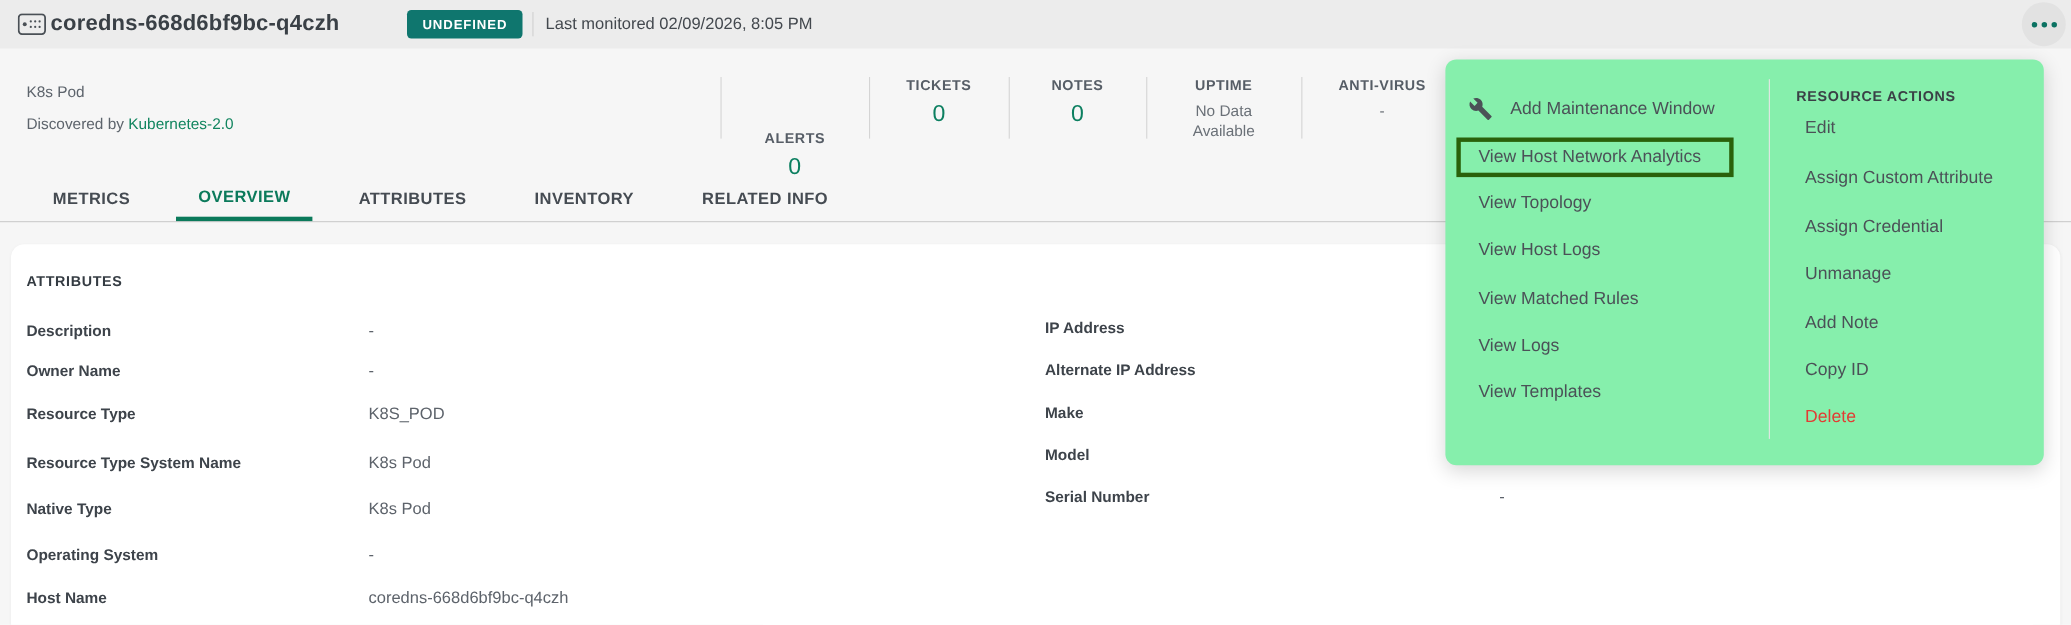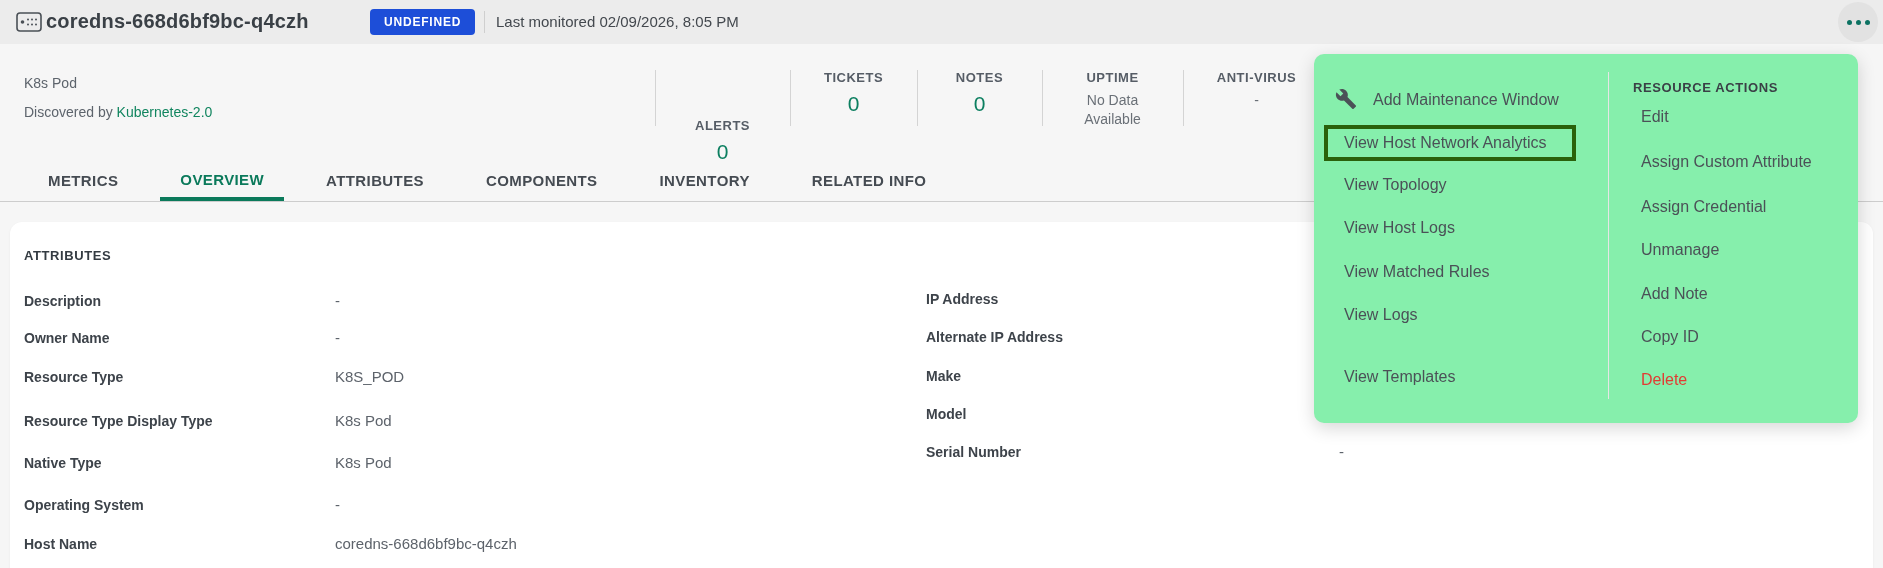--- a/index.html
+++ b/index.html
@@ -16,21 +16,21 @@
     position:absolute; left:0; top:0; width:1883px; height:44px;
     background:#ececec;
   }
   .device-icon { position:absolute; left:16px; top:12px; }
   .page-title {
     position:absolute; left:46px; top:10px;
     font-size:20px; font-weight:bold; color:#3a4046; letter-spacing:.2px;
   }
   .status-badge {
     position:absolute; left:370px; top:9px; height:26px;
-    background:#1d4ed8; color:#ffffff; border-radius:4px;
+    background:#0f766e; color:#ffffff; border-radius:4px;
     font-size:12px; font-weight:bold; letter-spacing:.8px;
     line-height:26px; padding:0 14px;text-align:center;
   }
   .badge-divider { position:absolute; left:484px; top:11px; width:1px; height:22px; background:#cfcfcf; }
   .last-monitored { position:absolute; left:496px; top:13px; font-size:15px; color:#43484e; }
   .more-actions-button {
     position:absolute; left:1838px; top:2px; width:40px; height:40px;
     border-radius:50%; background:#e2e2e2; cursor:pointer;
     display:flex; align-items:center; justify-content:center; gap:4px;
   }
@@ -71,35 +71,35 @@
     position:absolute; left:10px; top:222px; width:1863px; height:380px;
     background:#ffffff; border-radius:12px; box-shadow:0 1px 3px rgba(0,0,0,.05);
   }
   .attrs-title {
     position:absolute; left:14px; top:26px;
     font-size:13px; font-weight:bold; color:#343b42; letter-spacing:.6px;
   }
   .arow { position:absolute; height:20px; font-size:15px; color:#5d636b; white-space:nowrap; }
   .arow .lab { display:inline-block; font-size:14px; font-weight:bold; color:#3d434a; }
   .arow.l { left:14px; } .arow.l .lab { width:311px; }
-  .arow.r { left:916px; } .arow.r .lab { width:413px; }
+  .arow.r { left:940px; } .arow.r .lab { width:413px; }
   .l0{top:70px;} .l1{top:107px;} .l2{top:146px;} .l3{top:190px;} .l4{top:232px;} .l5{top:274px;} .l6{top:313px;}
   .r0{top:68px;} .r1{top:106px;} .r2{top:145px;} .r3{top:183px;} .r4{top:221px;}
 
   
   .menu-panel {
     position:absolute; left:1314px; top:54px; width:544px; height:369px;
     background:#86efac; border-radius:10px;
     box-shadow:0 5px 18px rgba(0,0,0,.16);
   }
   .menu-item {
     position:absolute; left:30px; transform:translateY(-50%);
     font-size:16px; color:#4b5157; white-space:nowrap; cursor:pointer;
   }
-  .mi0{top:46px; left:59px;} .mi2{top:131px;} .mi3{top:174px;} .mi4{top:218px;} .mi5{top:261px;} .mi6{top:303px;margin-top:20px;}
+  .mi0{top:46px; left:59px;} .mi2{top:131px;} .mi3{top:174px;} .mi4{top:218px;} .mi5{top:261px;} .mi6{top:303px;}
   .menu-item.highlighted {
     top:71px; left:10px; transform:none;
     width:252px; height:36px; line-height:28px;
     border:4px solid #2a610b; padding-left:16px;
   }
   .wrench-icon { position:absolute; left:21px; top:34px; }
   .menu-divider { position:absolute; left:294px; top:18px; height:327px; width:1px; background:#e6e6e6; }
   .ra-title {
     position:absolute; left:319px; top:33px; transform:translateY(-50%);
     font-size:13px; font-weight:bold; color:#3a4046; letter-spacing:.6px; white-space:nowrap;
@@ -166,39 +166,38 @@
 </div>
 <div class="stat stat-4">
   <div class="stat-label">ANTI-VIRUS</div>
   <div class="stat-value muted">-</div>
 </div>
 
 <div class="tabs">
   <div class="tab">METRICS</div>
   <div class="tab active">OVERVIEW</div>
   <div class="tab">ATTRIBUTES</div>
-  <div class="tab">COMPONENTS</div>
   <div class="tab">INVENTORY</div>
   <div class="tab">RELATED INFO</div>
 </div>
 
 <div class="card">
   <div class="attrs-title">ATTRIBUTES</div>
 
   <div class="arow l l0">
     <span class="lab">Description</span><span class="val">-</span>
   </div>
   <div class="arow l l1">
     <span class="lab">Owner Name</span><span class="val">-</span>
   </div>
   <div class="arow l l2">
     <span class="lab">Resource Type</span><span class="val">K8S_POD</span>
   </div>
   <div class="arow l l3">
-    <span class="lab">Resource Type Display Type</span><span class="val">K8s Pod</span>
+    <span class="lab">Resource Type System Name</span><span class="val">K8s Pod</span>
   </div>
   <div class="arow l l4">
     <span class="lab">Native Type</span><span class="val">K8s Pod</span>
   </div>
   <div class="arow l l5">
     <span class="lab">Operating System</span><span class="val">-</span>
   </div>
   <div class="arow l l6">
     <span class="lab">Host Name</span><span class="val">coredns-668d6bf9bc-q4czh</span>
   </div>

